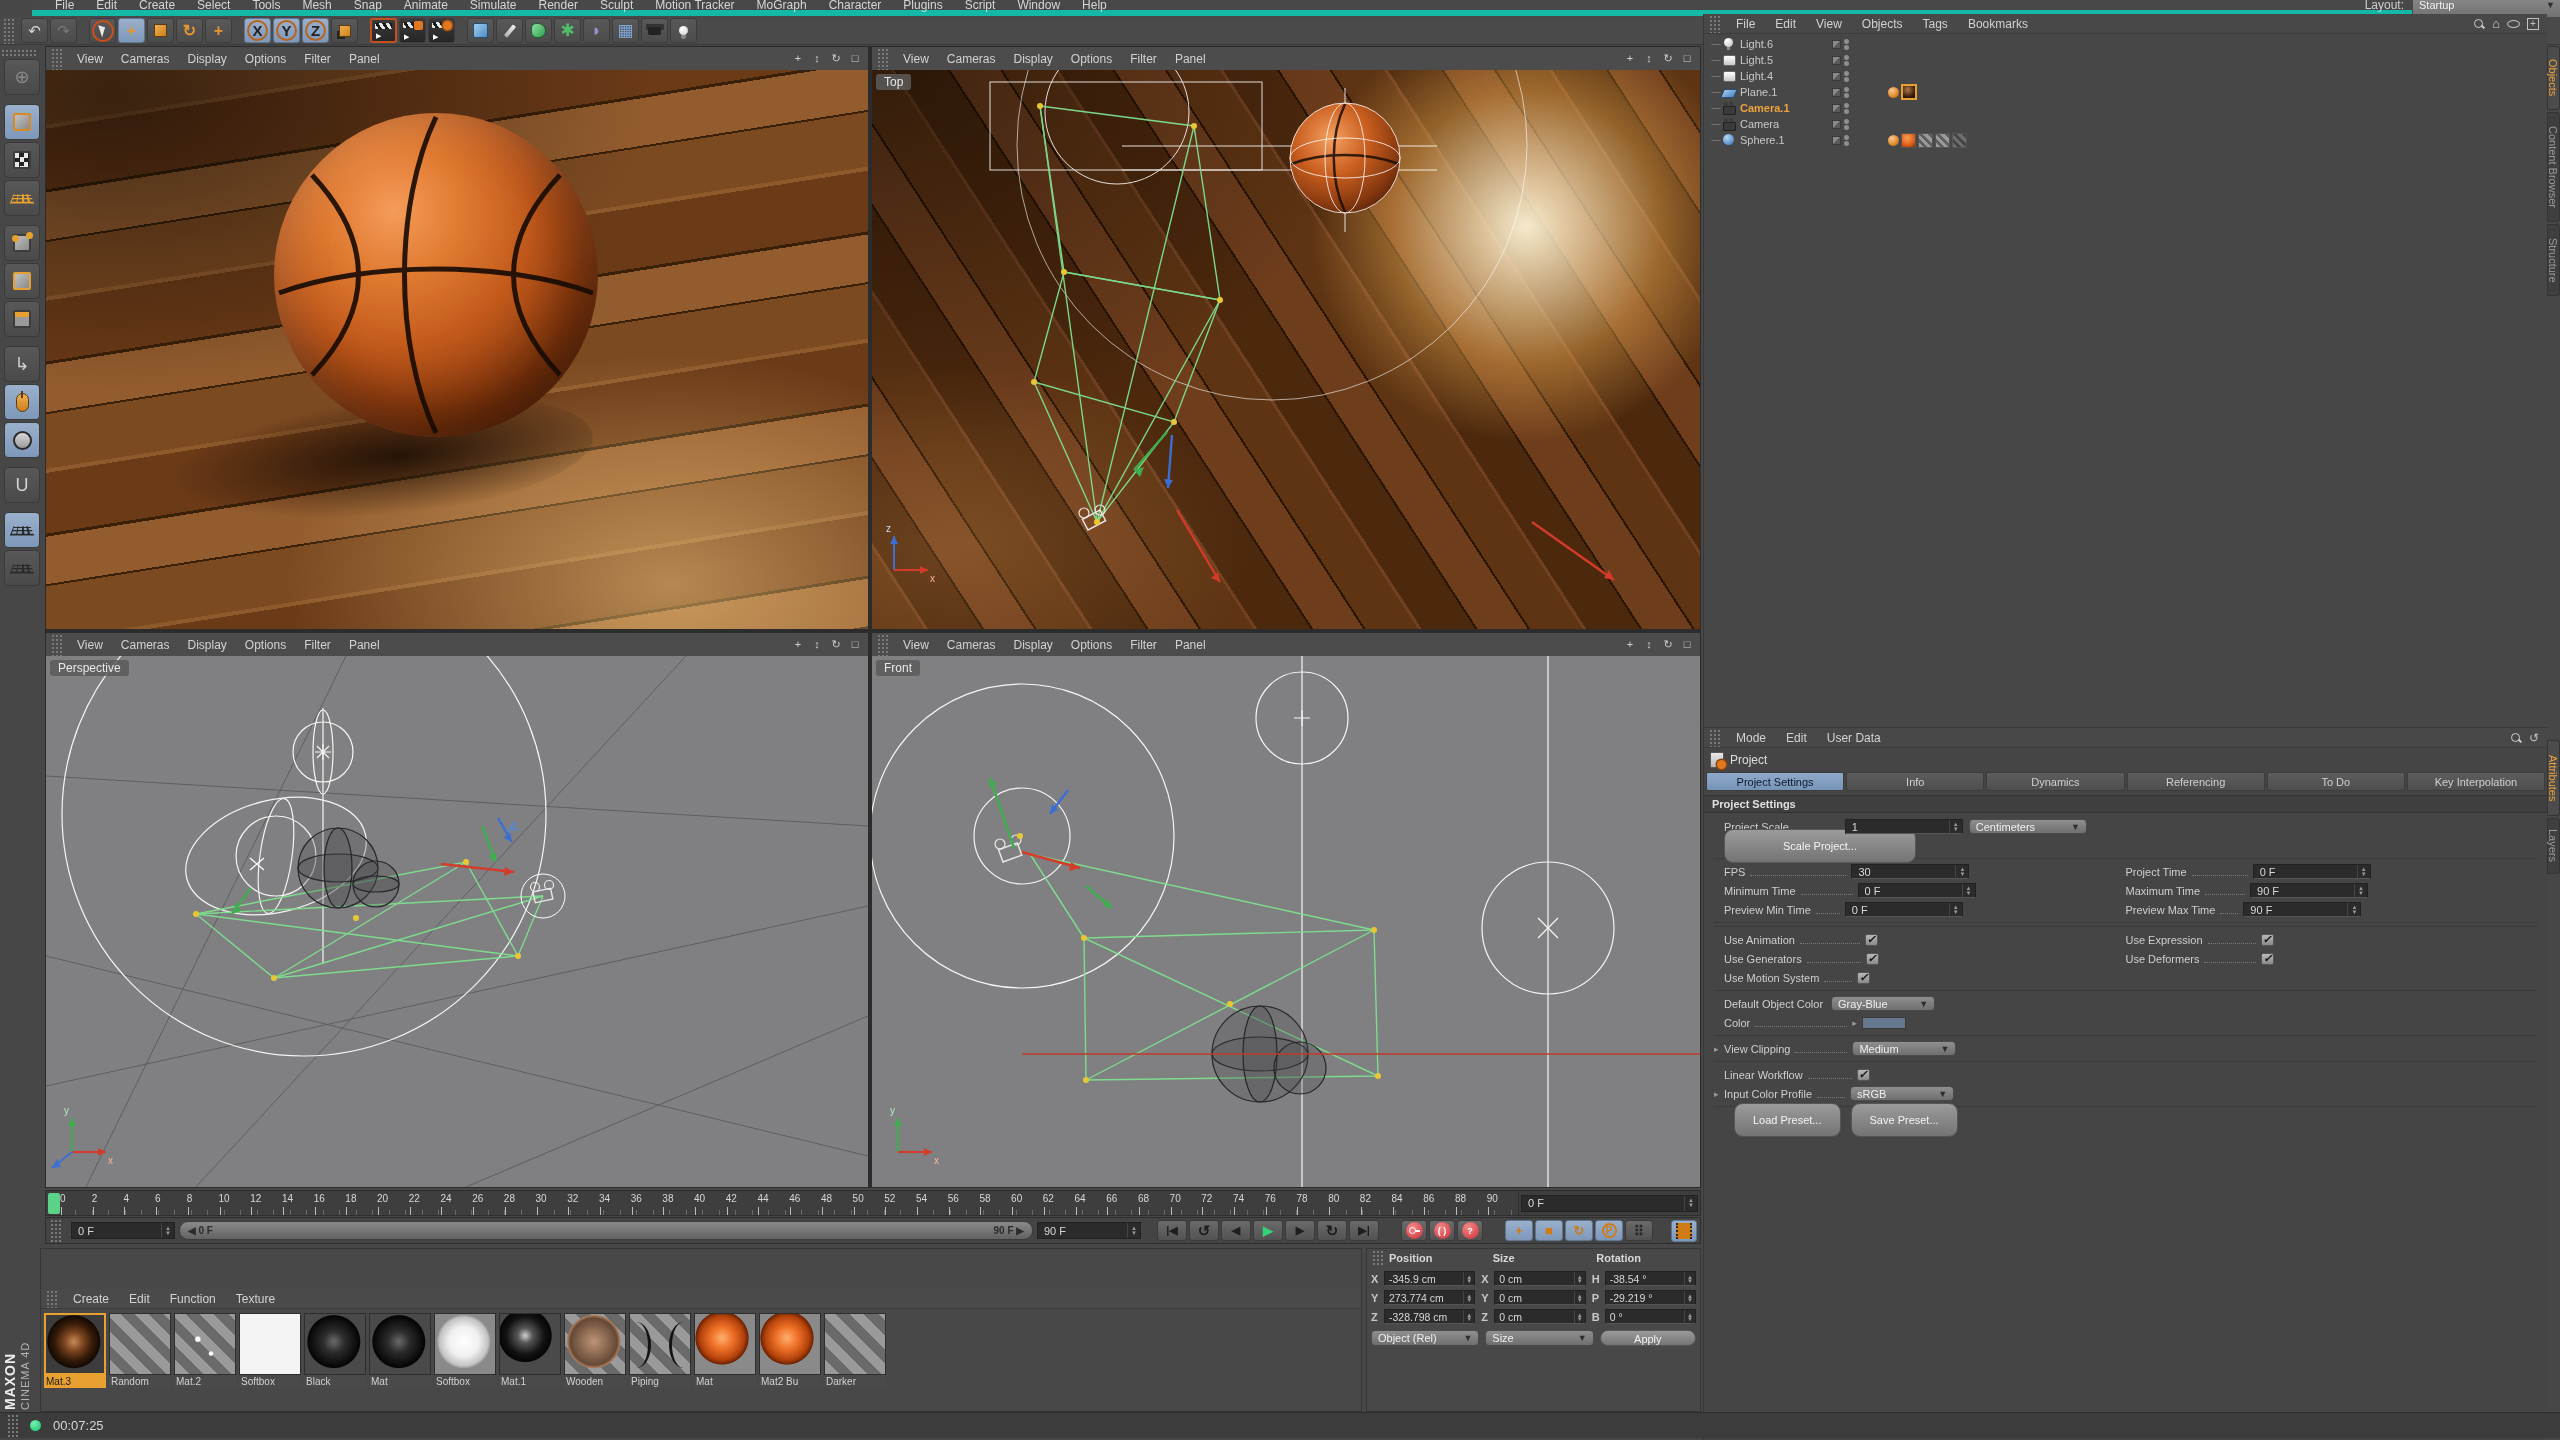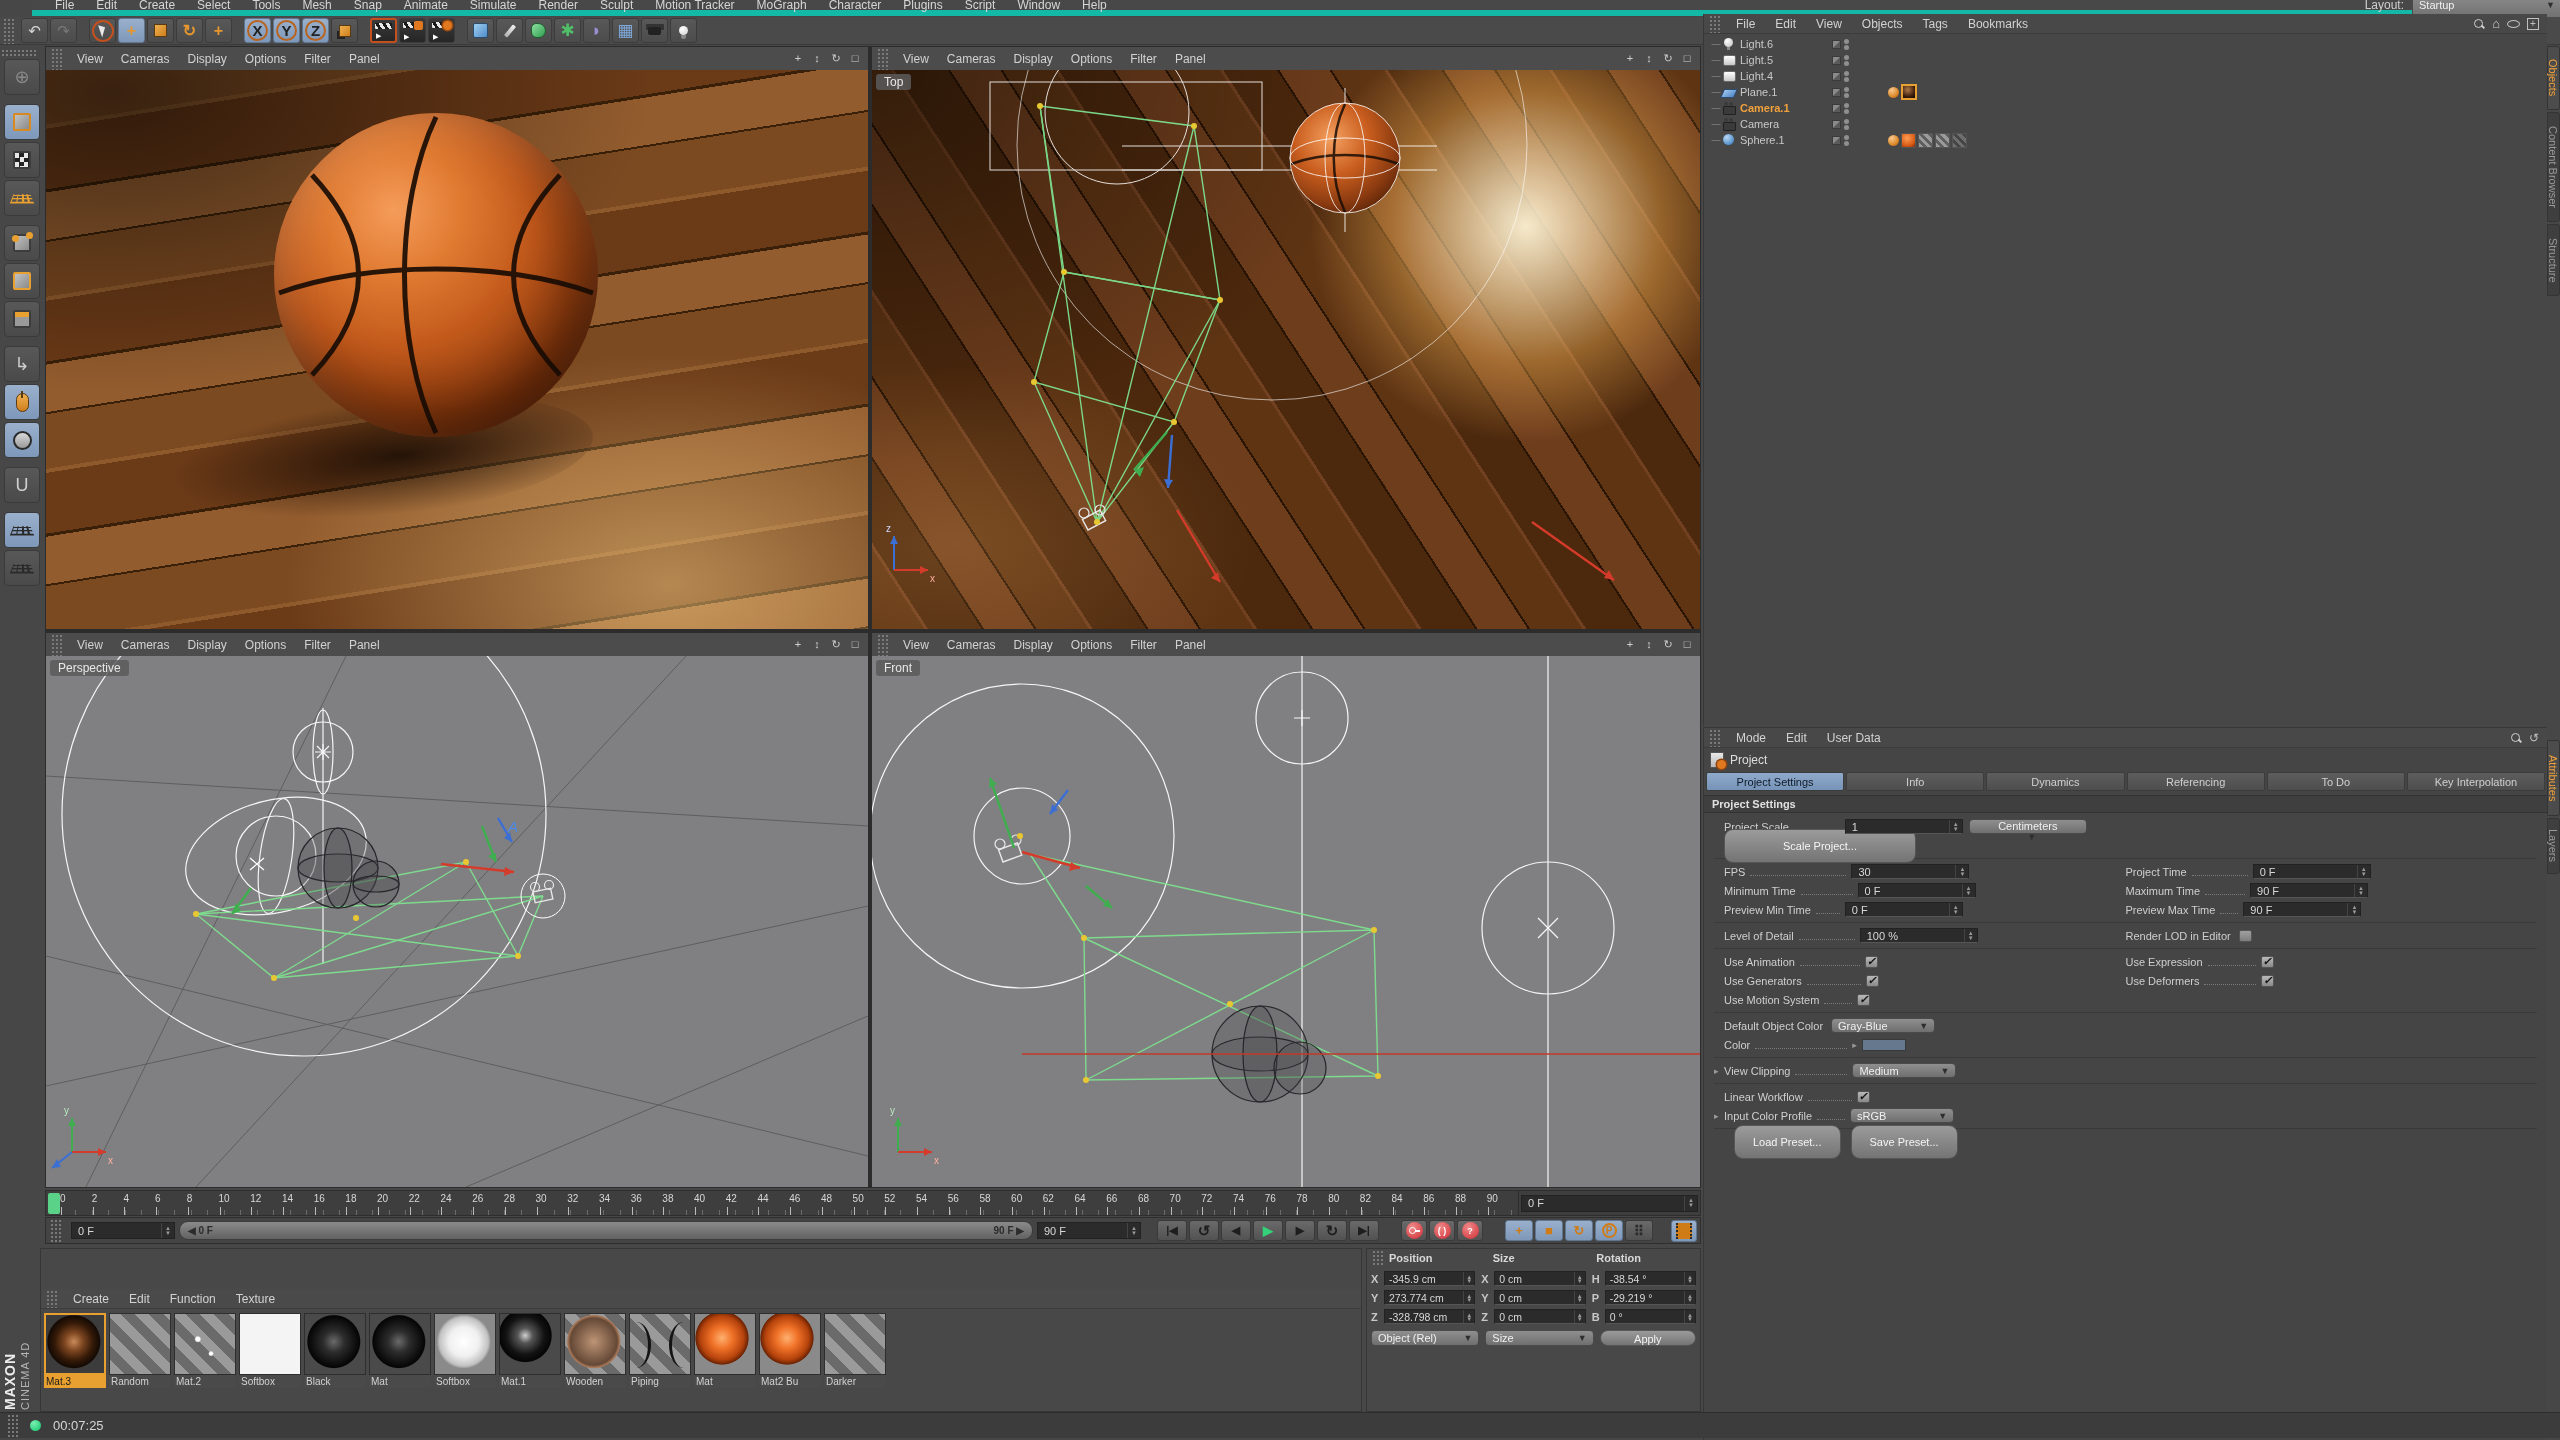--- a/index.html
+++ b/index.html
@@ -847,21 +847,21 @@
 
     <div class="arows">
       <div class="arow">
         <span class="exp"></span>
         <span class="lbl">Project Scale</span>
           <span class="dots" style="width:46px;"></span>
         <span class="field">
             <span>1</span>
             <span class="spin">▲<br>▼</span>
           </span>
-        <span class="dropdown" style="min-width:118px;height:15px;margin-left:6px;flex-direction:column;">
+        <span class="dropdown" style="min-width:118px;height:15px;margin-left:6px;">
           <span>Centimeters</span>
             <span class="arr">▼</span>
         </span>
       </div>
       <div class="arow">
         <span class="exp"></span>
         <span class="btn" style="width:192px;text-align:center;">Scale Project...</span>
       </div>
       <div class="sep-line"></div>
 
@@ -917,35 +917,20 @@
           <span class="lbl">Preview Max Time</span>
             <span class="dots" style="width:18px;"></span>
           <span class="field">
               <span>90 F</span>
               <span class="spin">▲<br>▼</span>
             </span>
         </span>
       </div>
       <div class="sep-line"></div>
 
-      <div class="arow">
-        <span class="col2">
-            <span class="exp"></span>
-          <span class="lbl">Level of Detail</span>
-            <span class="dots" style="width:56px;"></span>
-          <span class="field">
-              <span>100 %</span>
-              <span class="spin">▲<br>▼</span>
-            </span>
-        </span>
-        <span class="col2">
-          <span class="lbl">Render LOD in Editor</span>
-          <span class="chk off" style="margin-left:8px;"></span>
-        </span>
-      </div>
       <div class="sep-line"></div>
 
       <div class="arow">
         <span class="col2">
             <span class="exp"></span>
           <span class="lbl">Use Animation</span>
             <span class="dots" style="width:60px;"></span>
           <span class="chk">✓</span>
         </span>
         <span class="col2">

